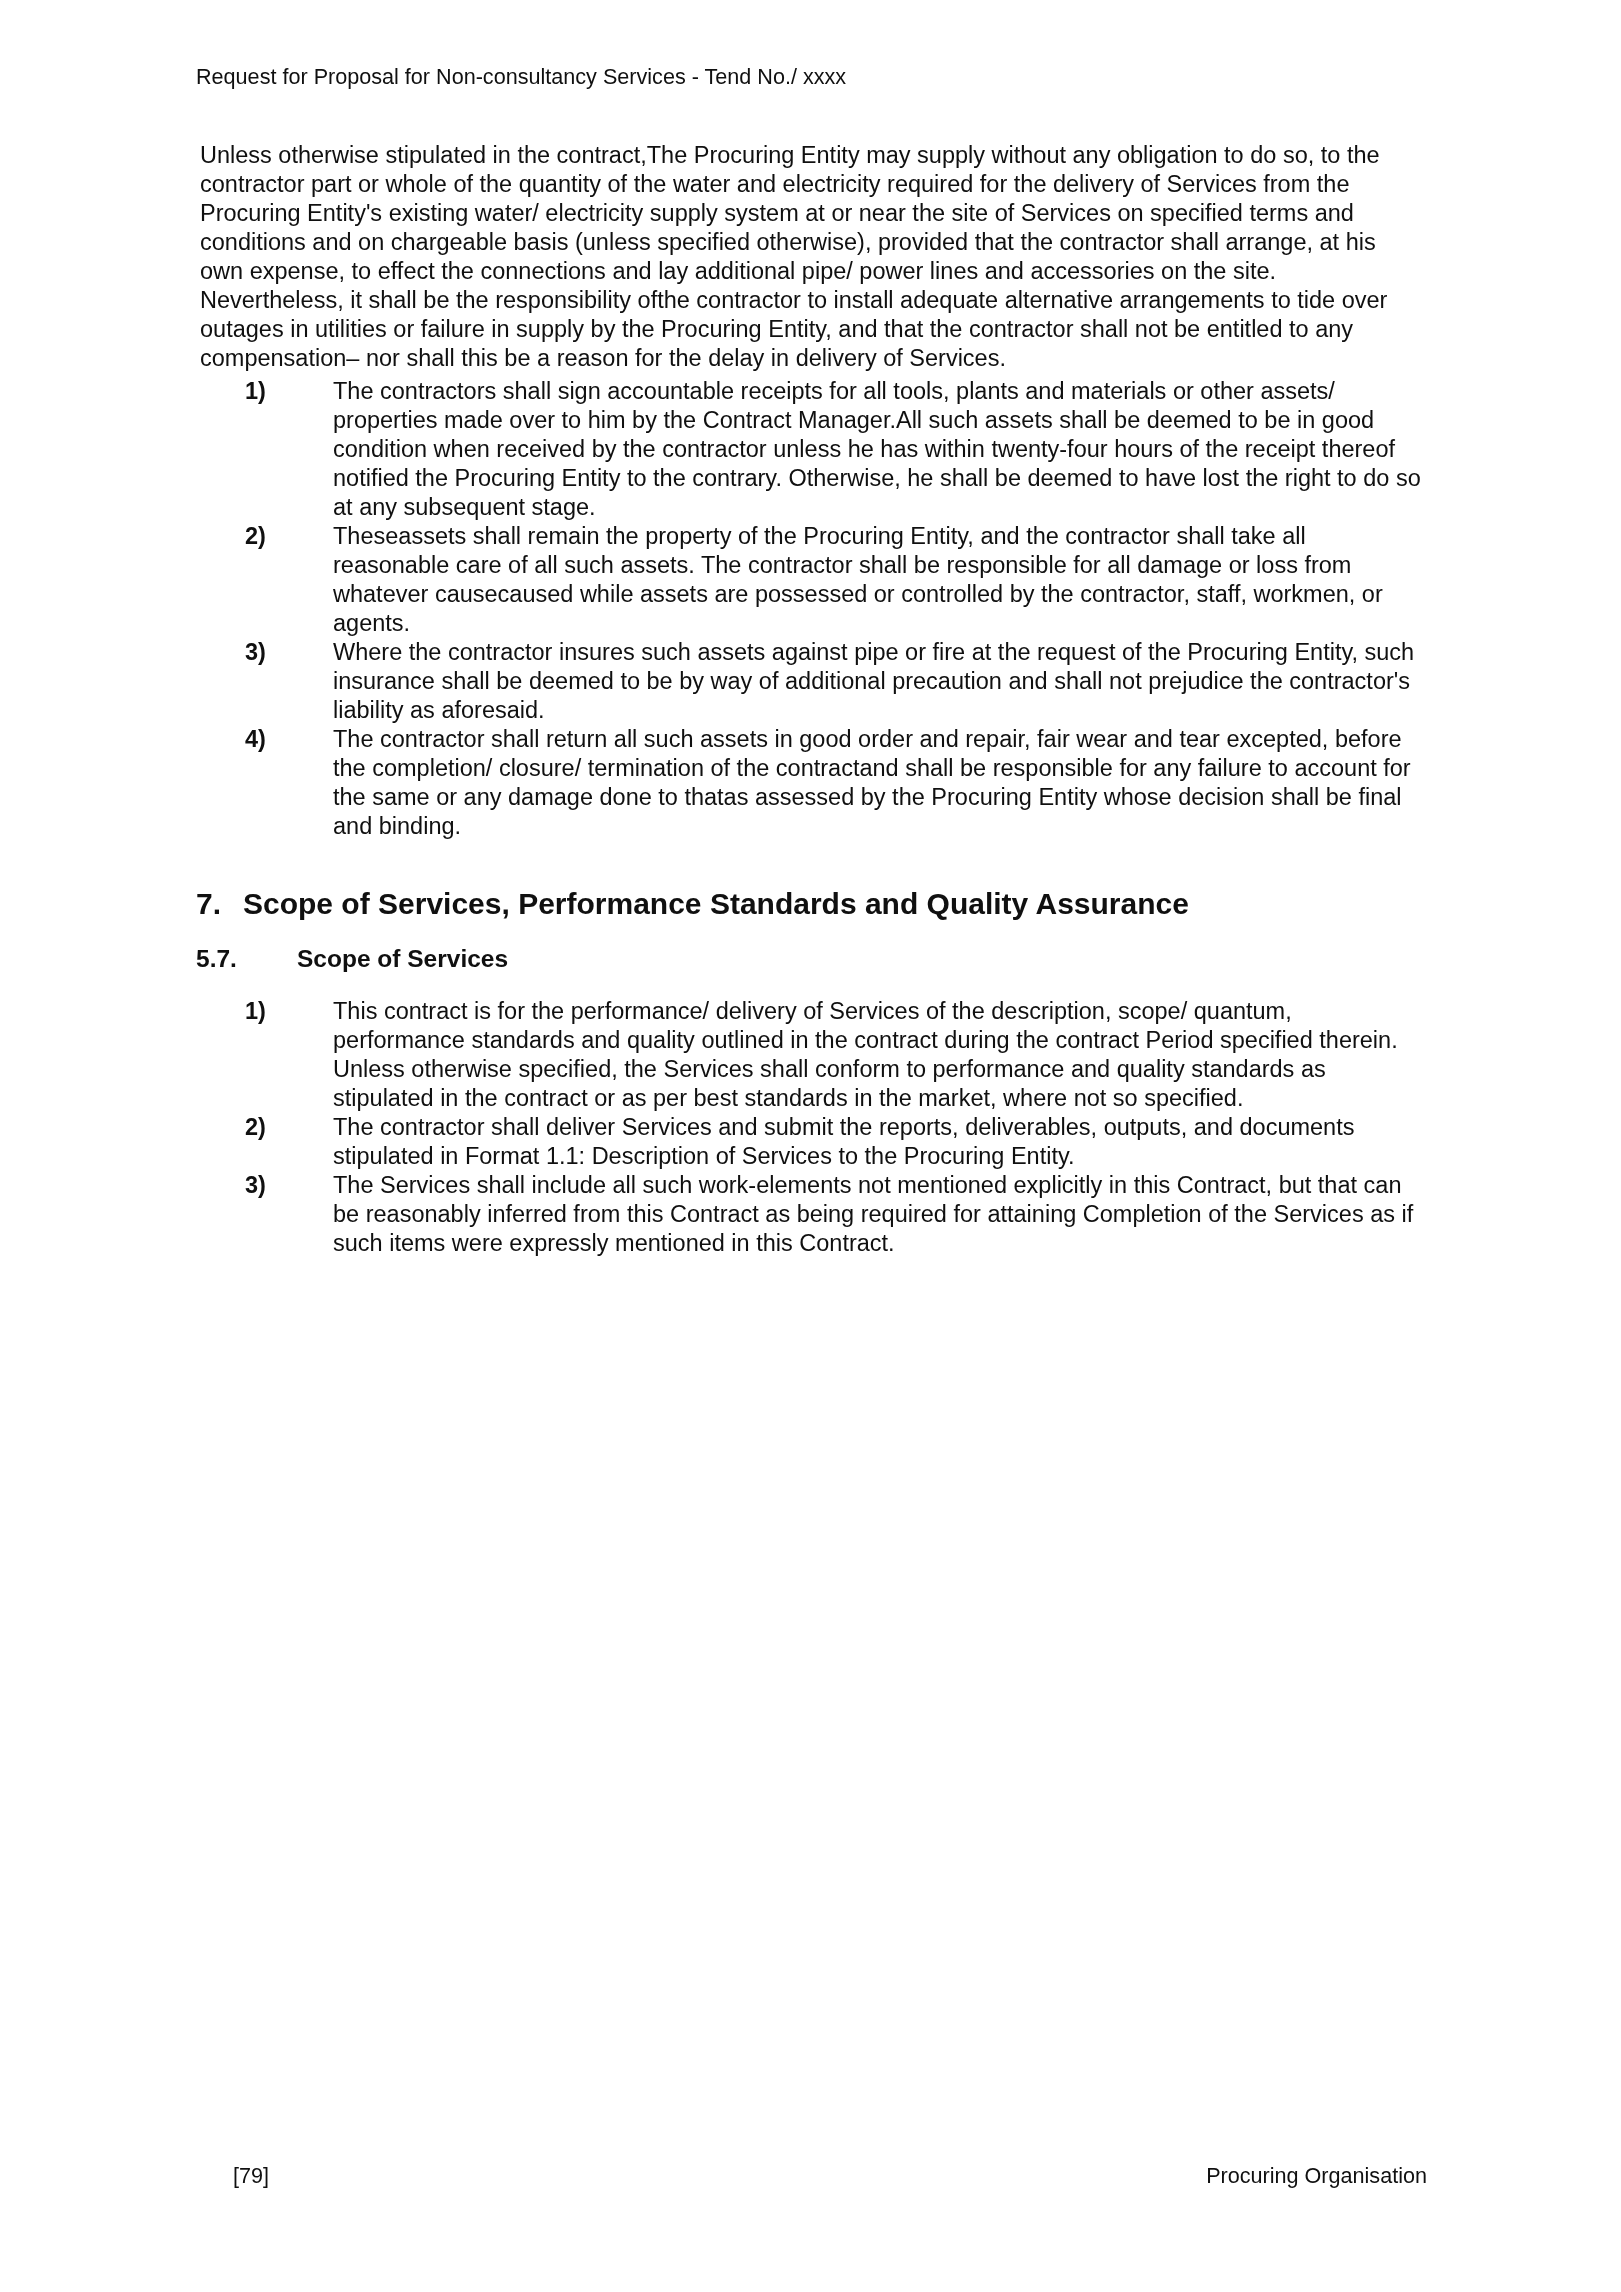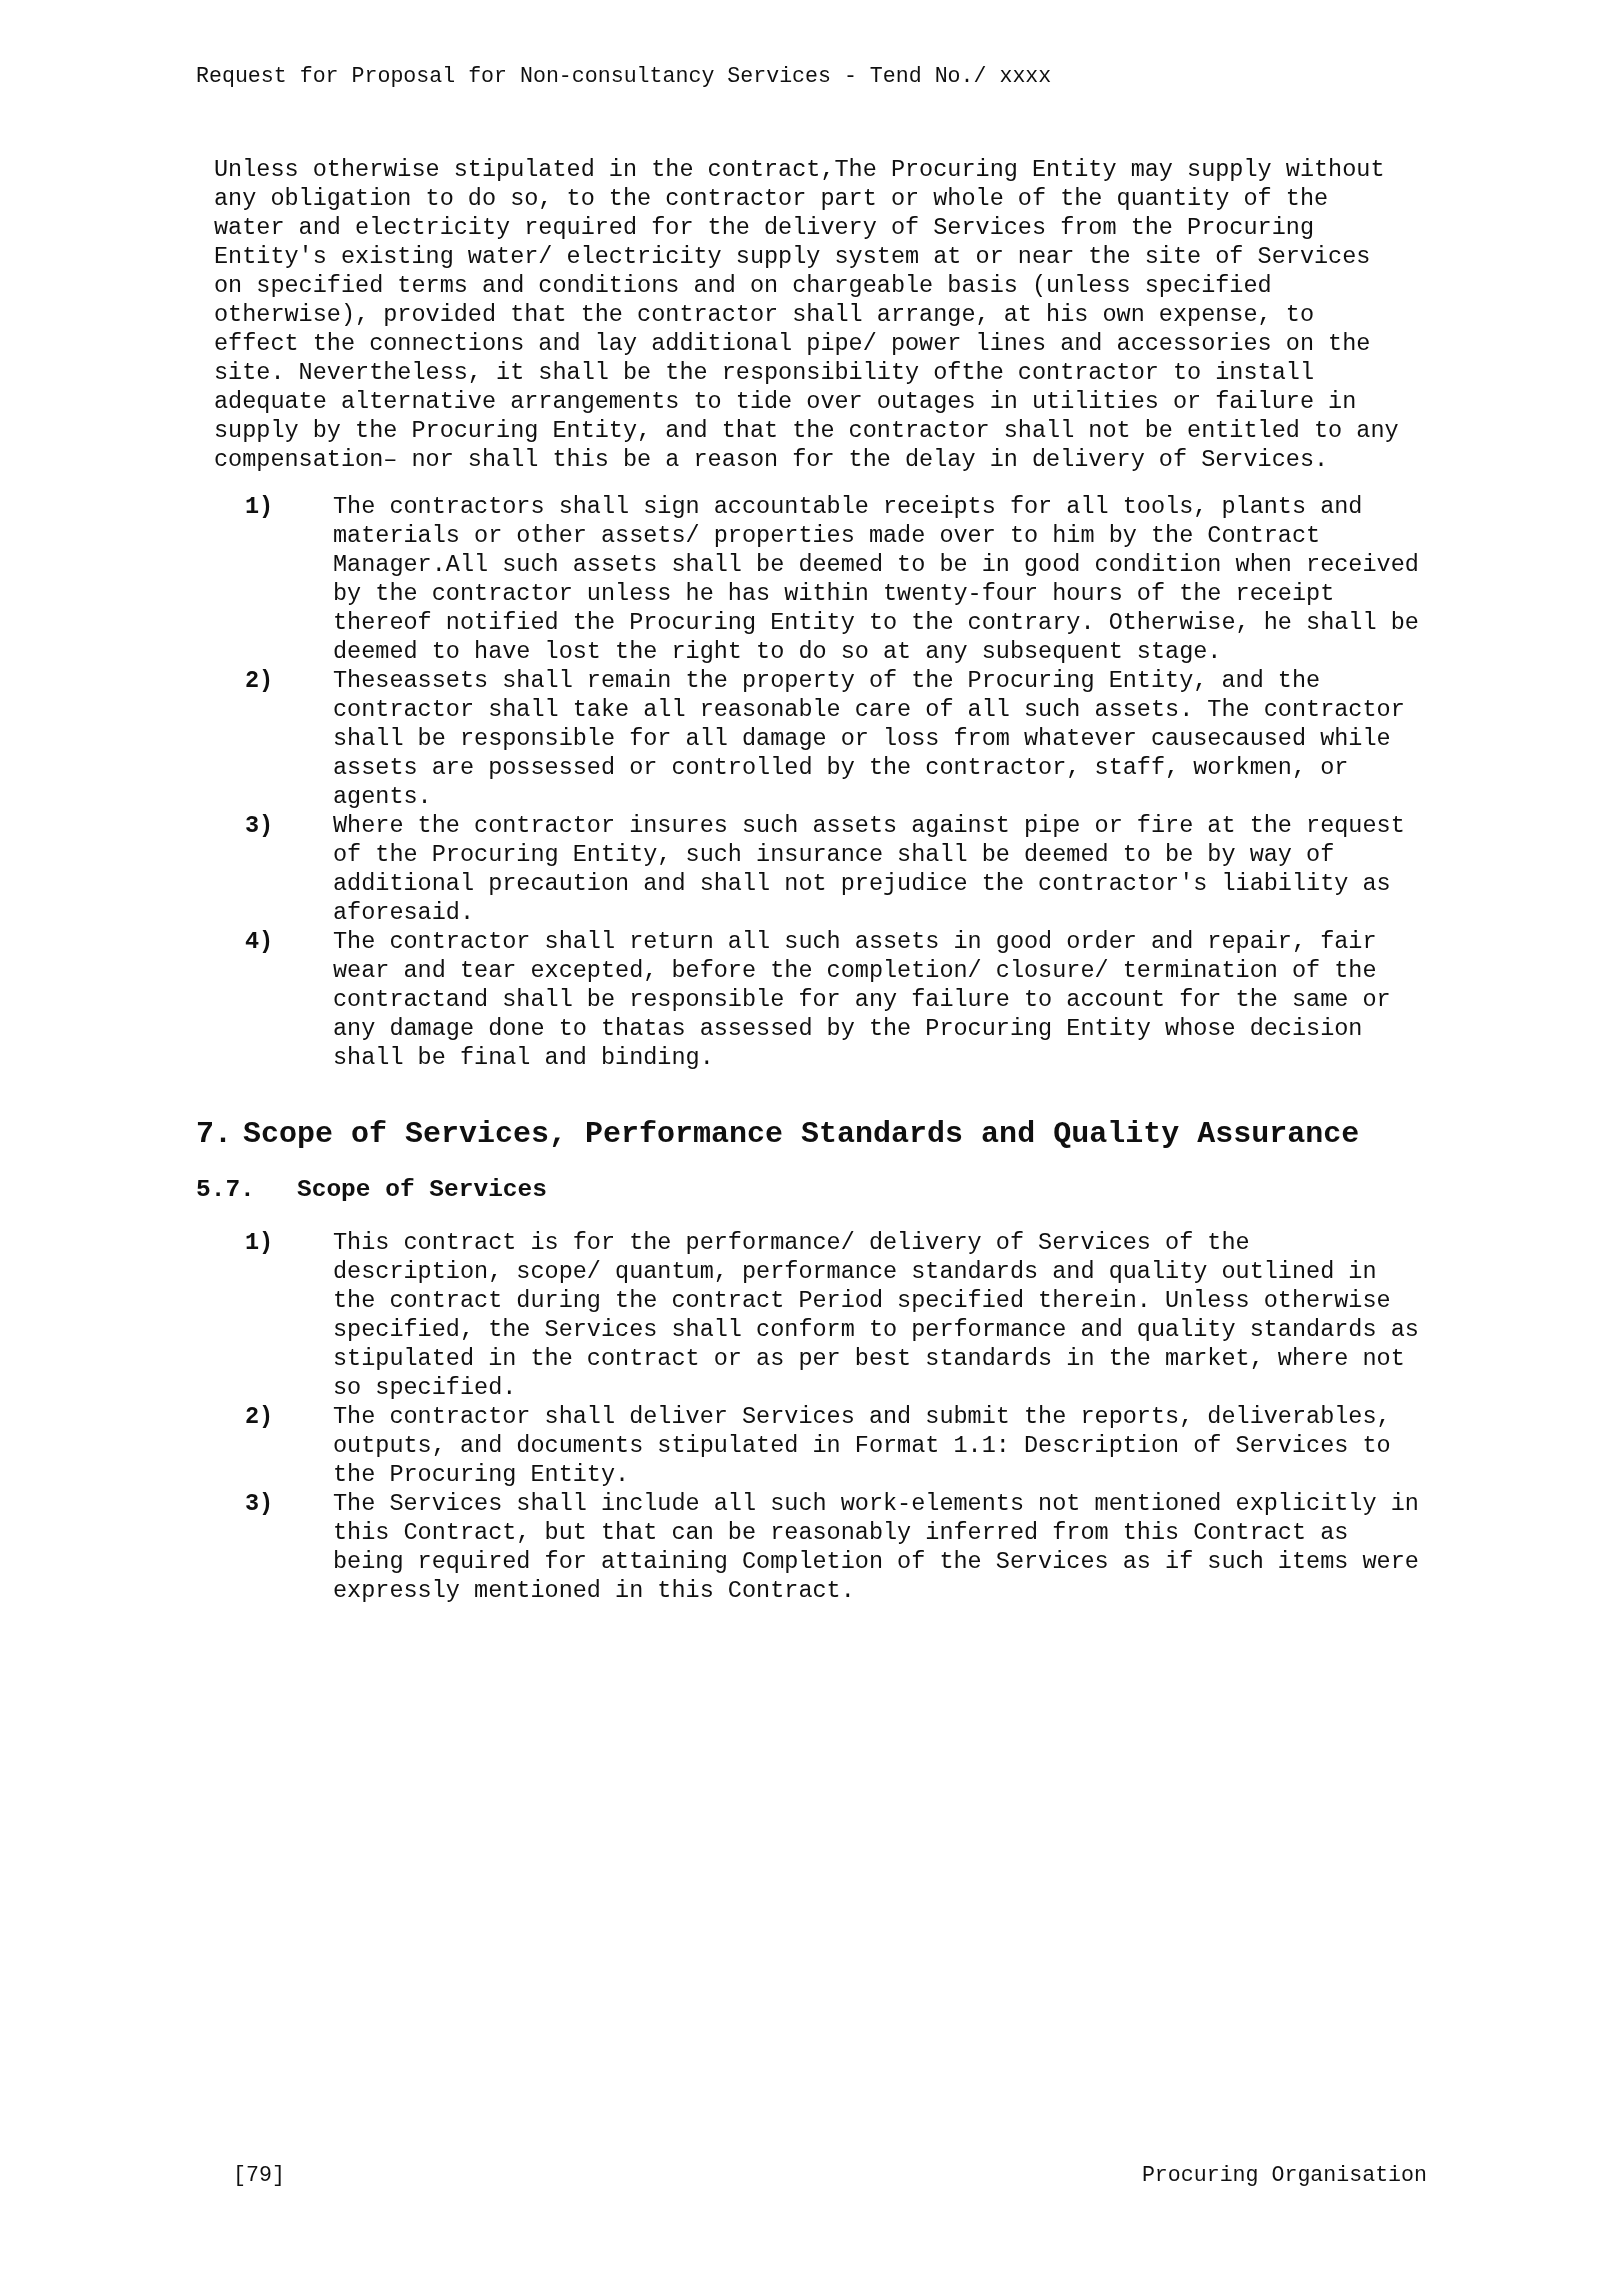--- a/index.html
+++ b/index.html
@@ -2,21 +2,21 @@
 <html><head>
 <meta charset="utf-8">
 <style>
   * { margin: 0; padding: 0; box-sizing: border-box; }
   html, body { background: #ffffff; }
   .page {
     position: relative;
     width: 1621px;
     height: 2188px;
     background: #ffffff;
-    font-family: Liberation Mono, monospace;
+    font-family: Liberation Sans, sans-serif;
     color: #101010;
     overflow: hidden;
   }
   .doc-header {
     position: absolute;
     top: 63px;
     left: 196px;
     right: 194px;
     font-size: 21.6px;
     line-height: 27.4px;
@@ -35,21 +35,21 @@
     line-height: 31px;
     margin: 47px 0 23.5px 0;
   }
   .doc-body > .h2:first-child { margin-top: 0; }
   .h2 .h-num { width: 101px; flex-shrink: 0; }
   .h2 .h-title { flex: 1; }
   .h2-tight { margin-top: 0; }
   .para {
     font-size: 23.5px;
     line-height: 29px;
-    margin: 18px;
+    margin: 4px;
   }
   .num-list {
     list-style: none;
     margin: 0;
   }
   .list-item {
     display: flex;
     font-size: 23.5px;
     line-height: 29px;
     padding-left: 49px;

